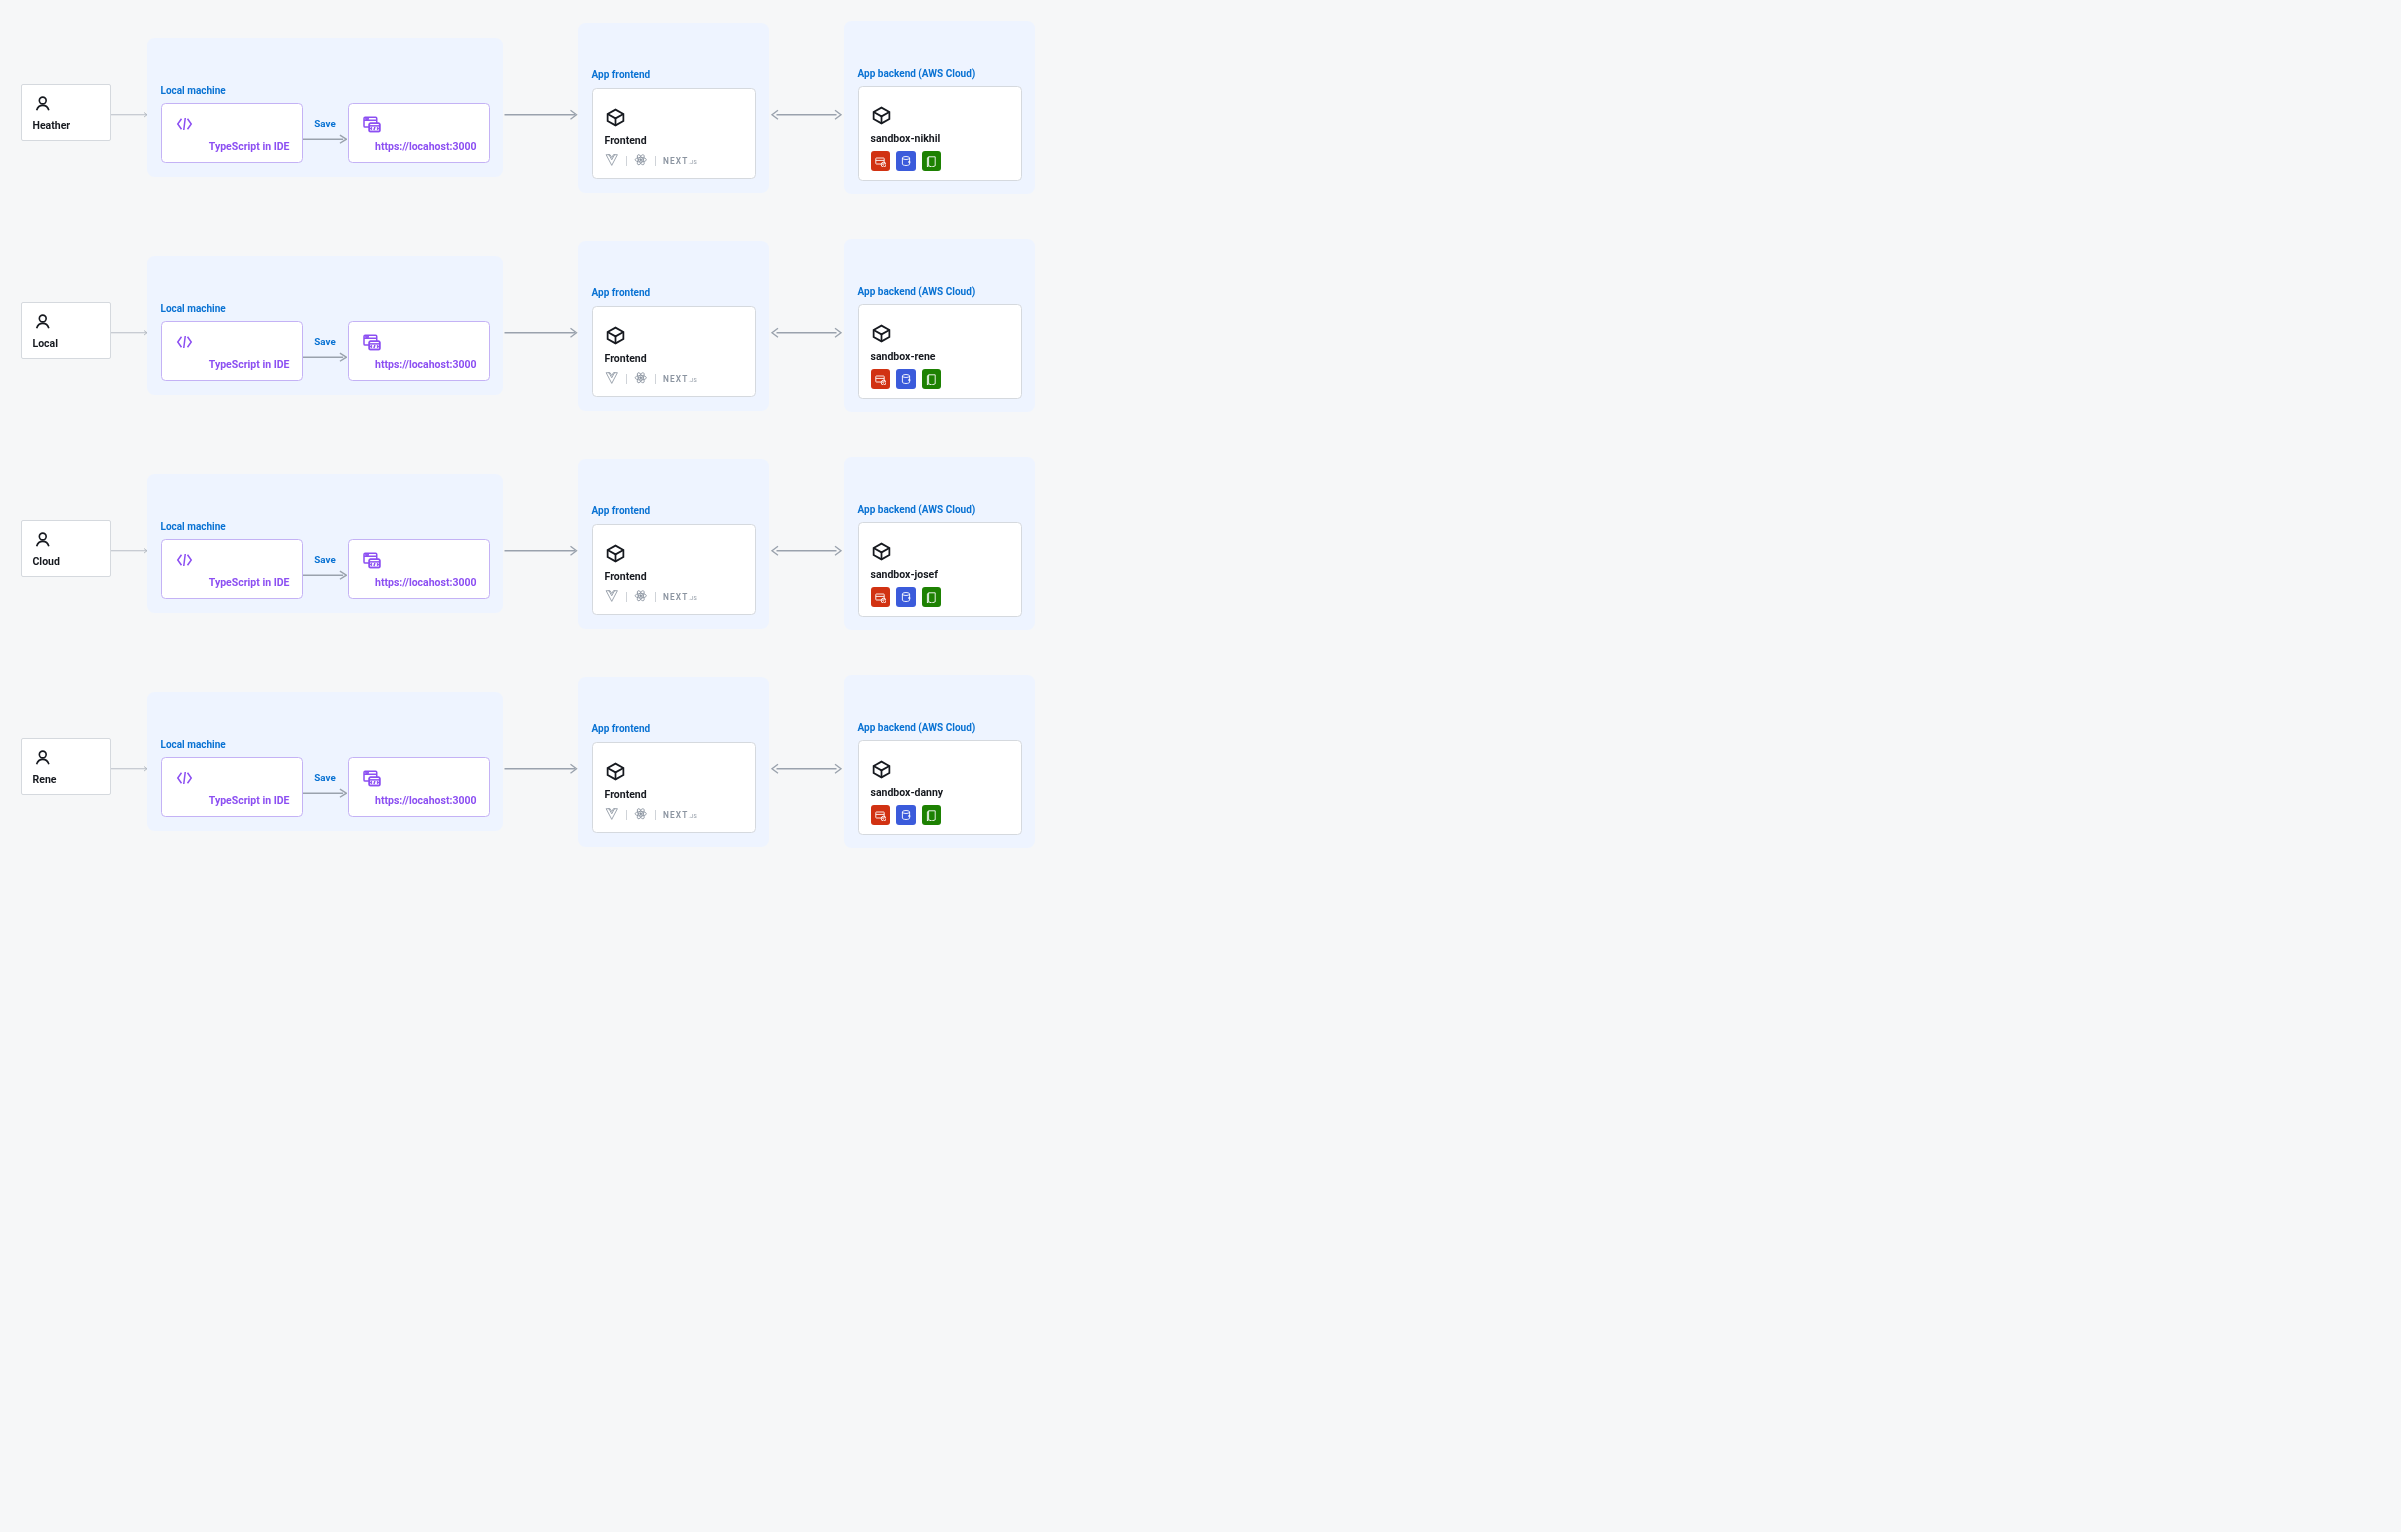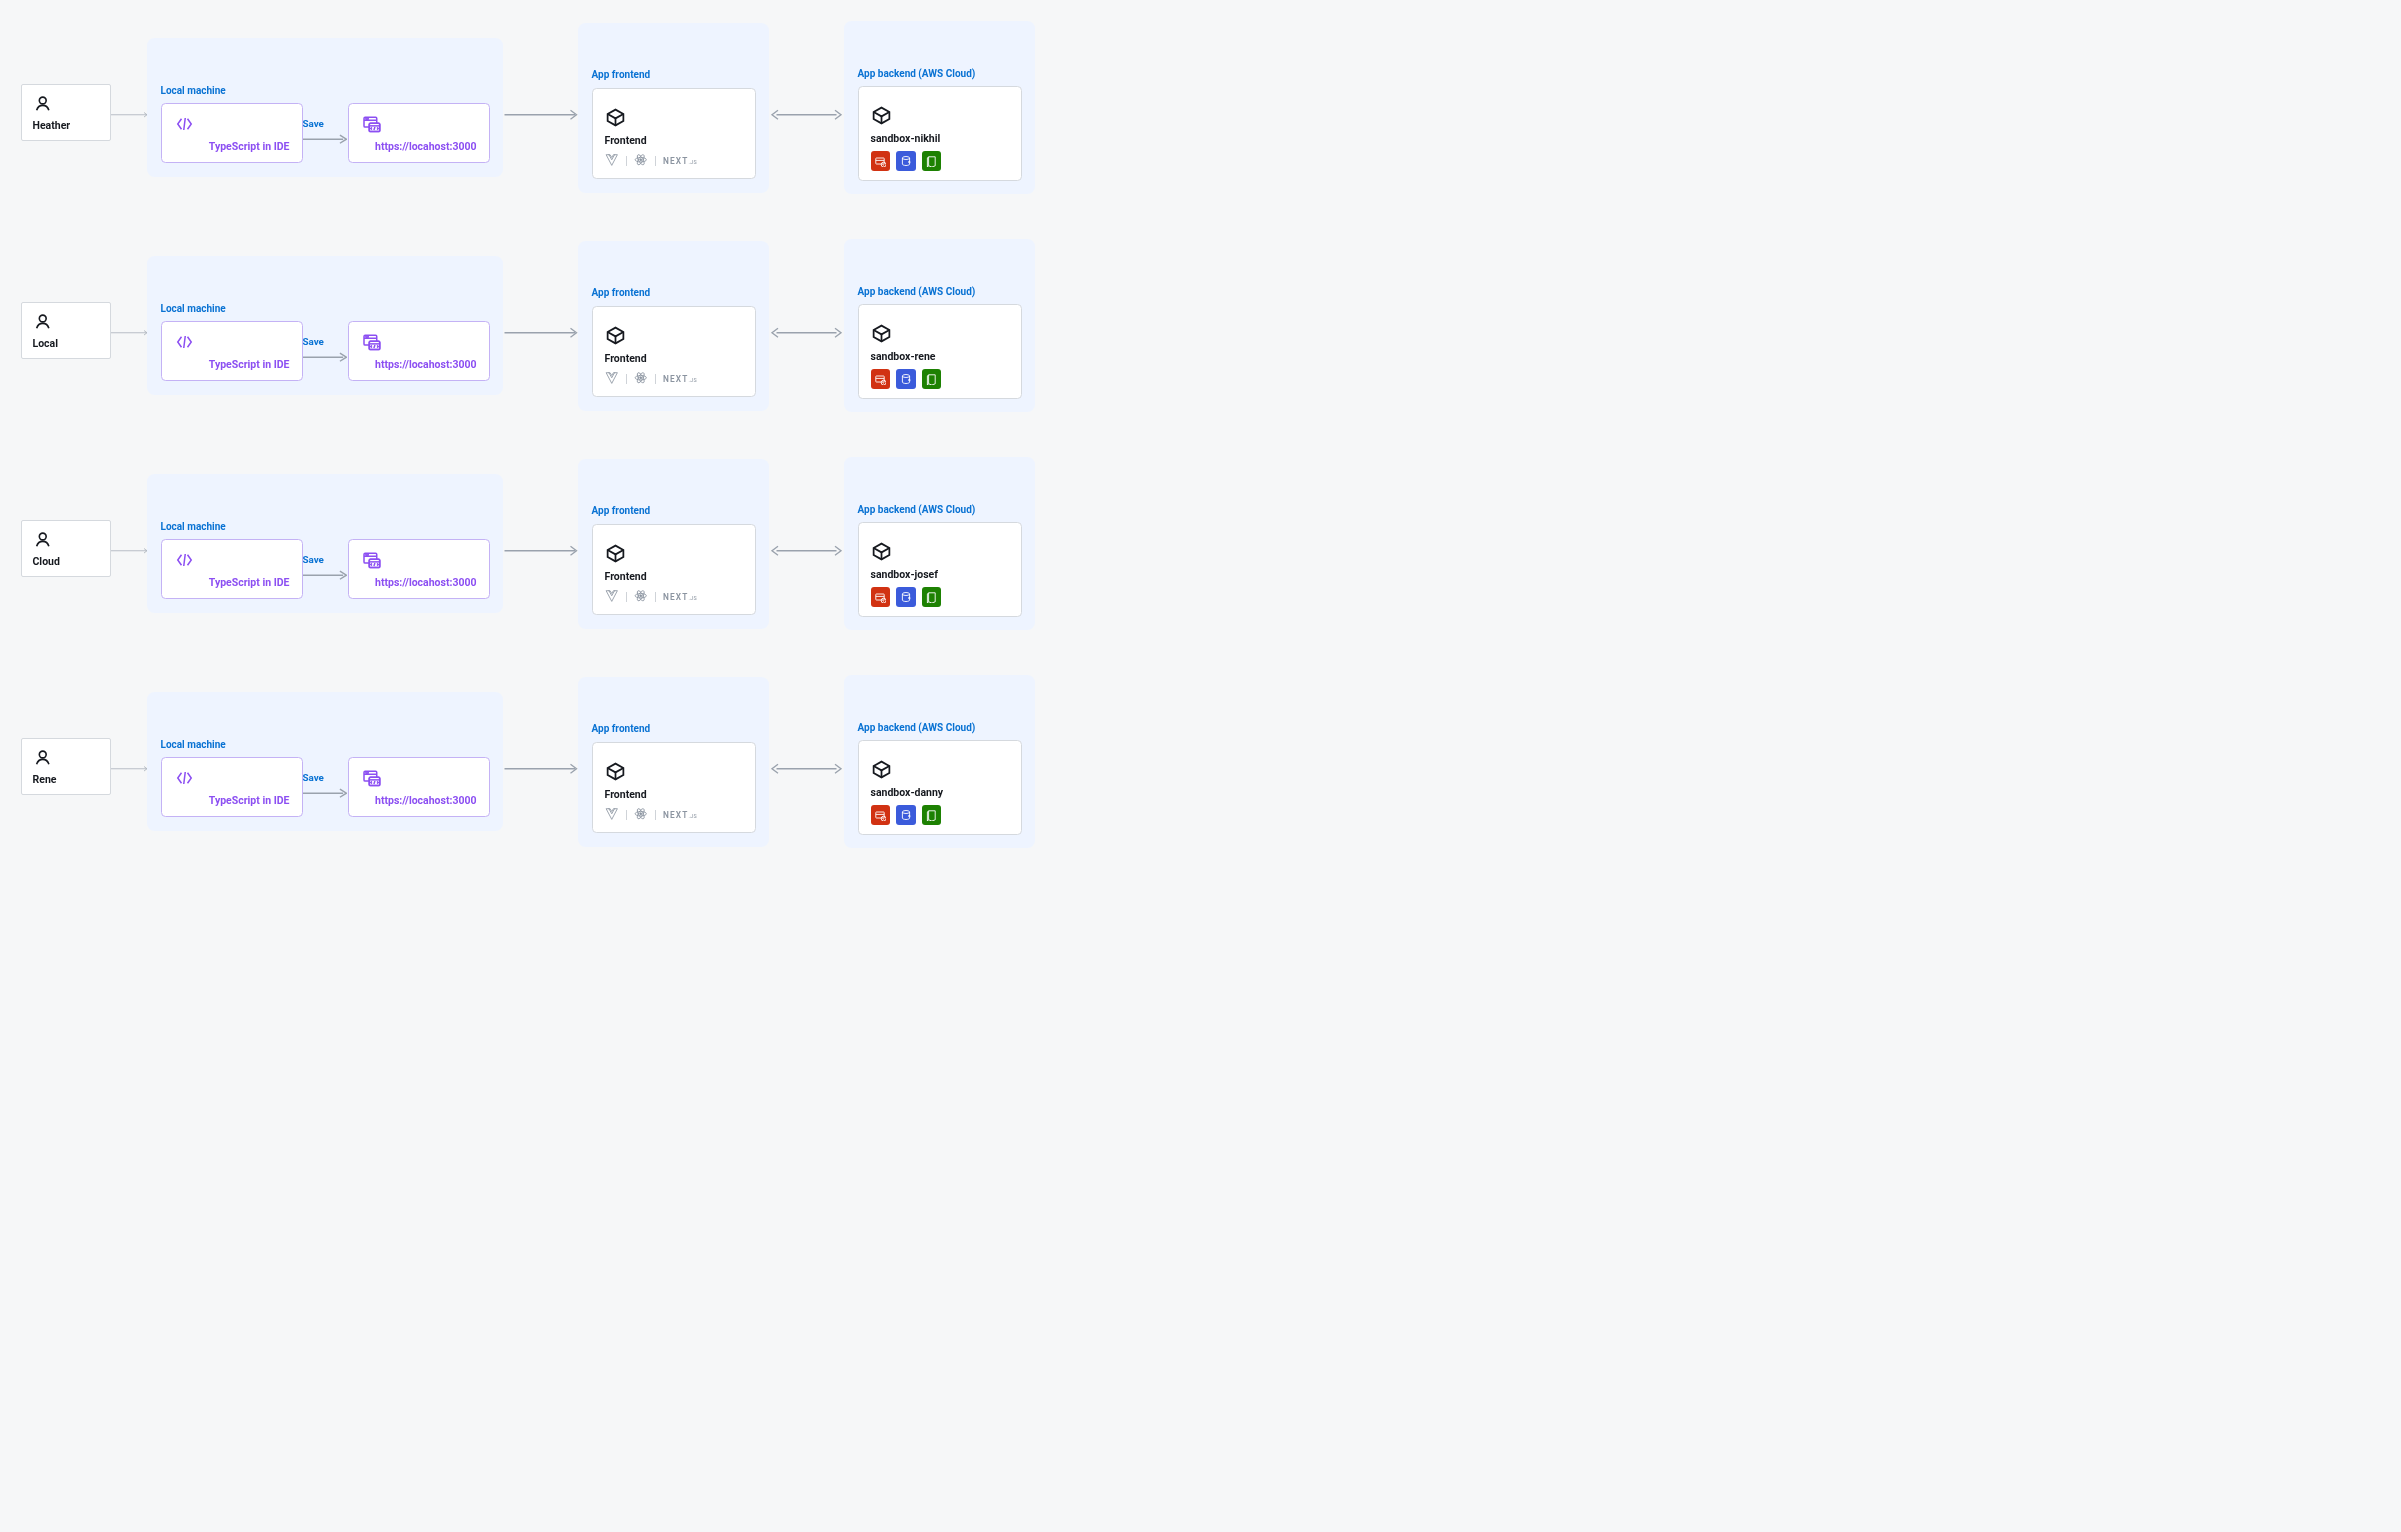--- a/index.html
+++ b/index.html
@@ -64,21 +64,21 @@
     padding:10.5px 13.5px 13.5px;
   }
   .panel-title{color:var(--blue);font-weight:700;font-size:10px;margin-bottom:7.5px;margin-top:36px;}
 
   
   .local-inner{display:grid;grid-template-columns:1fr 45px 1fr;align-items:center;}
   .local-card{border:0.8px solid var(--purple-border);background:var(--card-bg);border-radius:4.5px;padding:10.5px 12px 9px;text-align:right;}
   .local-card .icon svg{width:21px;height:18px;display:block;stroke:var(--purple);stroke-width:2;fill:none;}
   .local-card .icon.svg-browser svg{stroke:var(--purple);}
   .local-text{color:var(--purple);font-weight:700;font-size:10.5px;margin-top:7.5px;}
-  .save-label{color:var(--blue);font-weight:700;font-size:9.8px;margin-bottom:3px;}
+  .save-label{color:var(--blue);font-weight:700;font-size:9.8px;text-align:center;margin-bottom:3px;}
 
   
   .app-card{border:0.8px solid var(--card-border);background:var(--card-bg);border-radius:4.5px;padding:18px 12px 9px;}
   .app-card .icon svg{width:21px;height:21px;display:block;stroke:#16191f;stroke-width:2;fill:none;}
   .app-title{font-weight:700;font-size:10.5px;margin-top:6px;}
   .techrow{display:flex;align-items:center;gap:7.5px;margin-top:6px;color:var(--grey2);}
   .techrow svg{width:13.5px;height:13.5px;stroke:var(--grey2);fill:none;stroke-width:1.5;}
   .techrow .divider{width:0.8px;height:10.5px;background:#cfd3d8;}
   .nexttxt{font-size:8.3px;letter-spacing:1.1px;font-weight:600;color:var(--grey2);}
   .nexttxt .js{font-size:5.3px;font-weight:400;letter-spacing:0.4px;}

